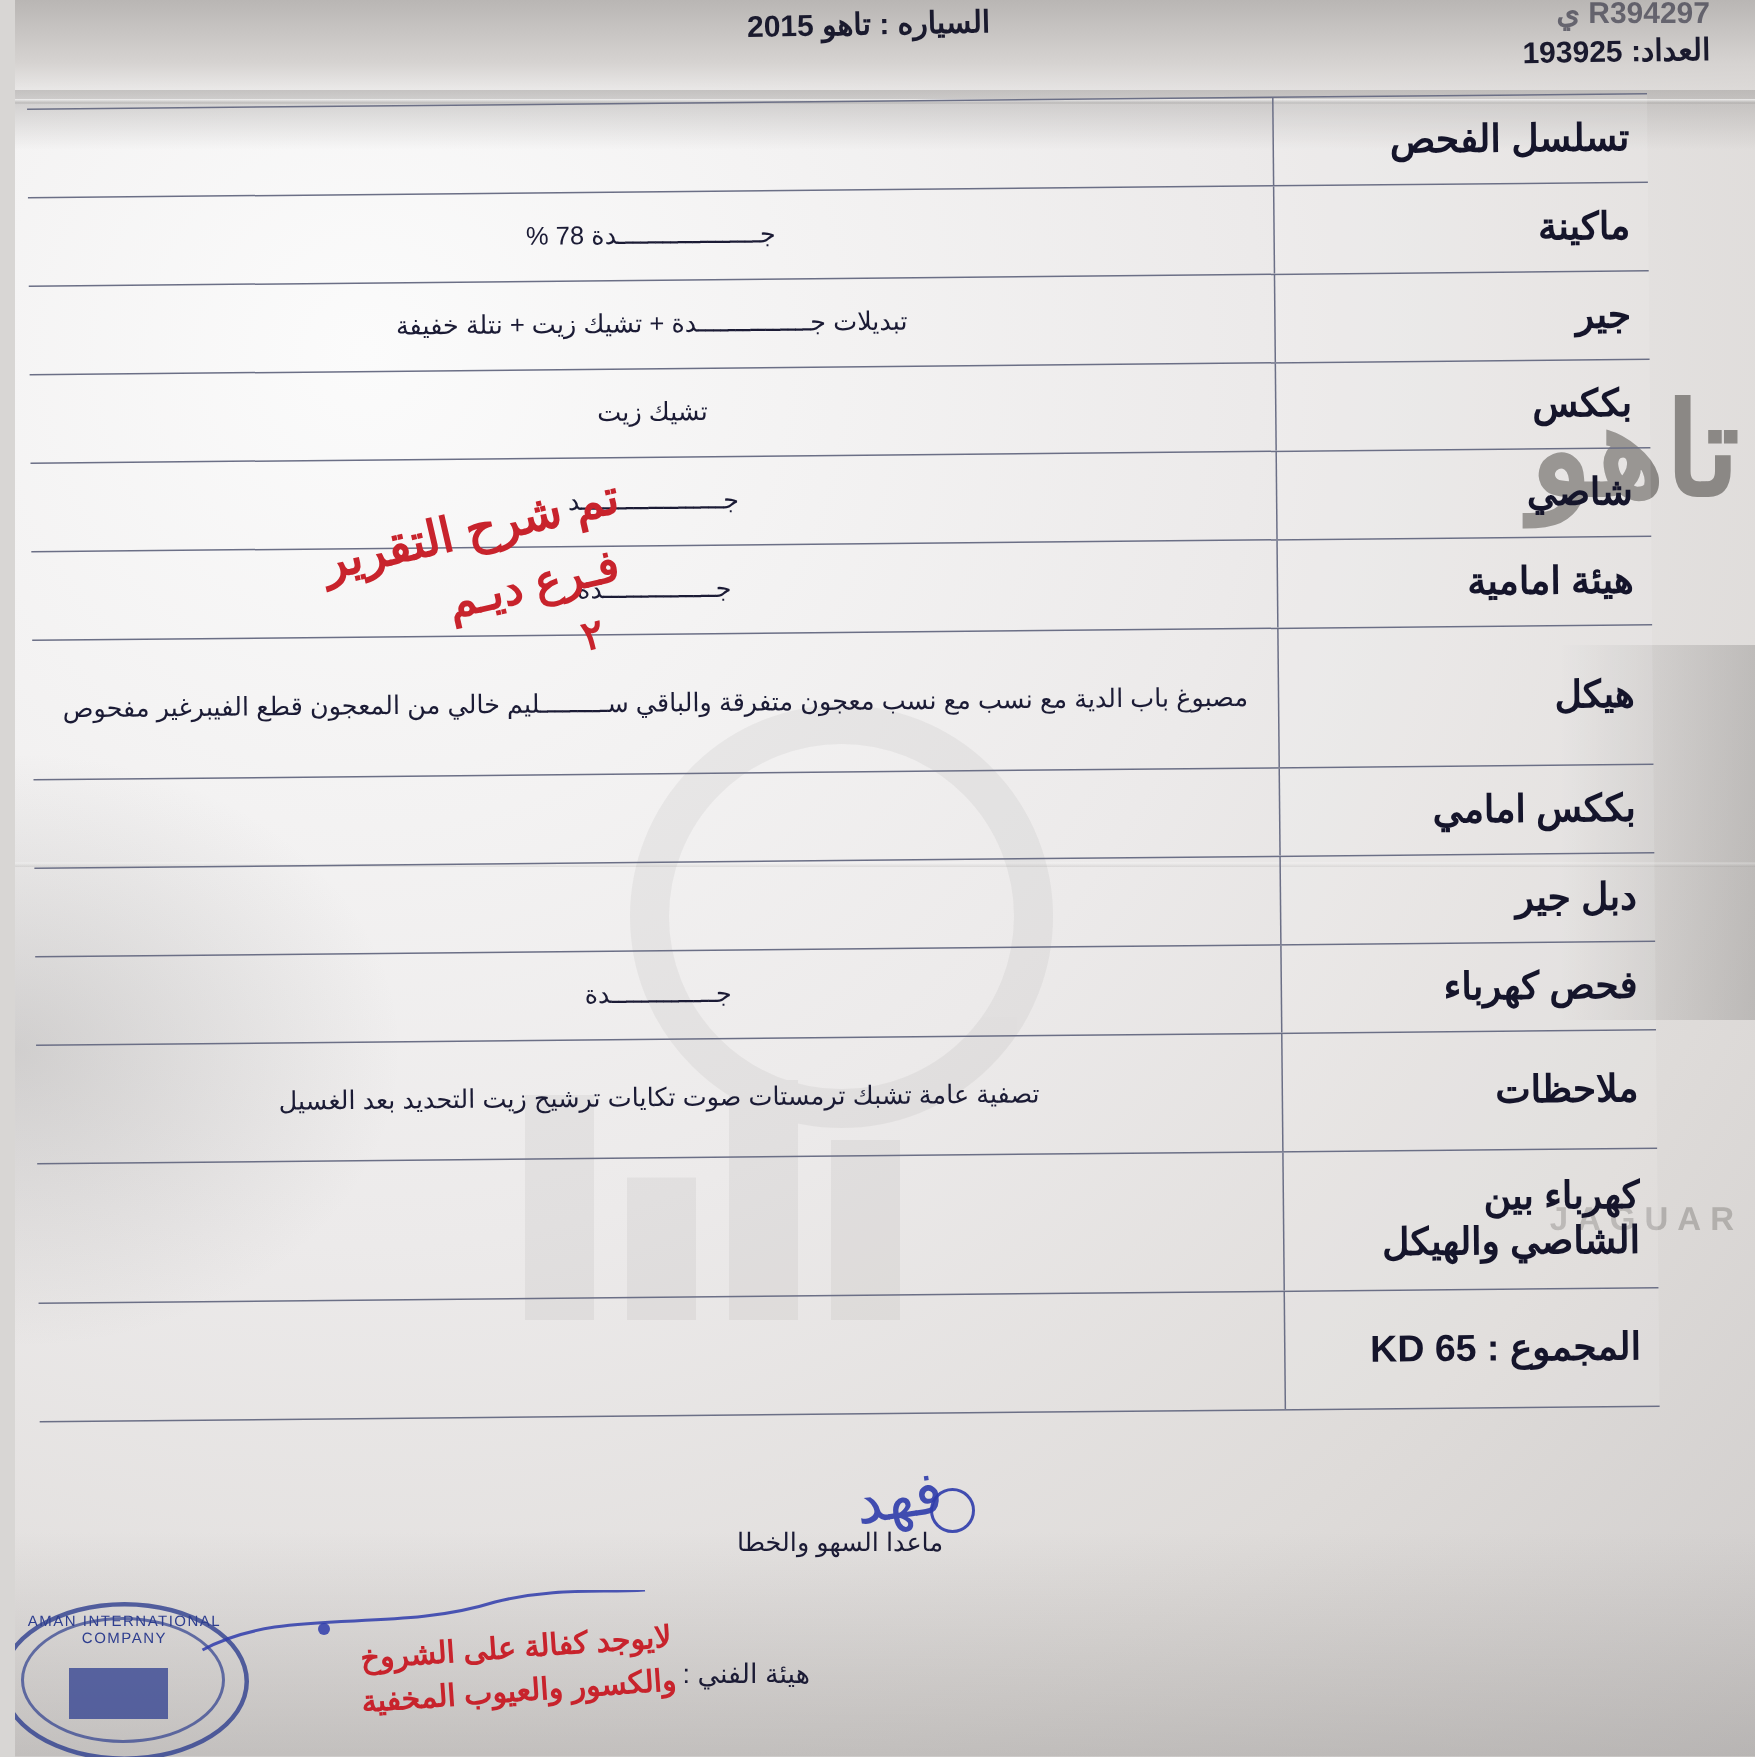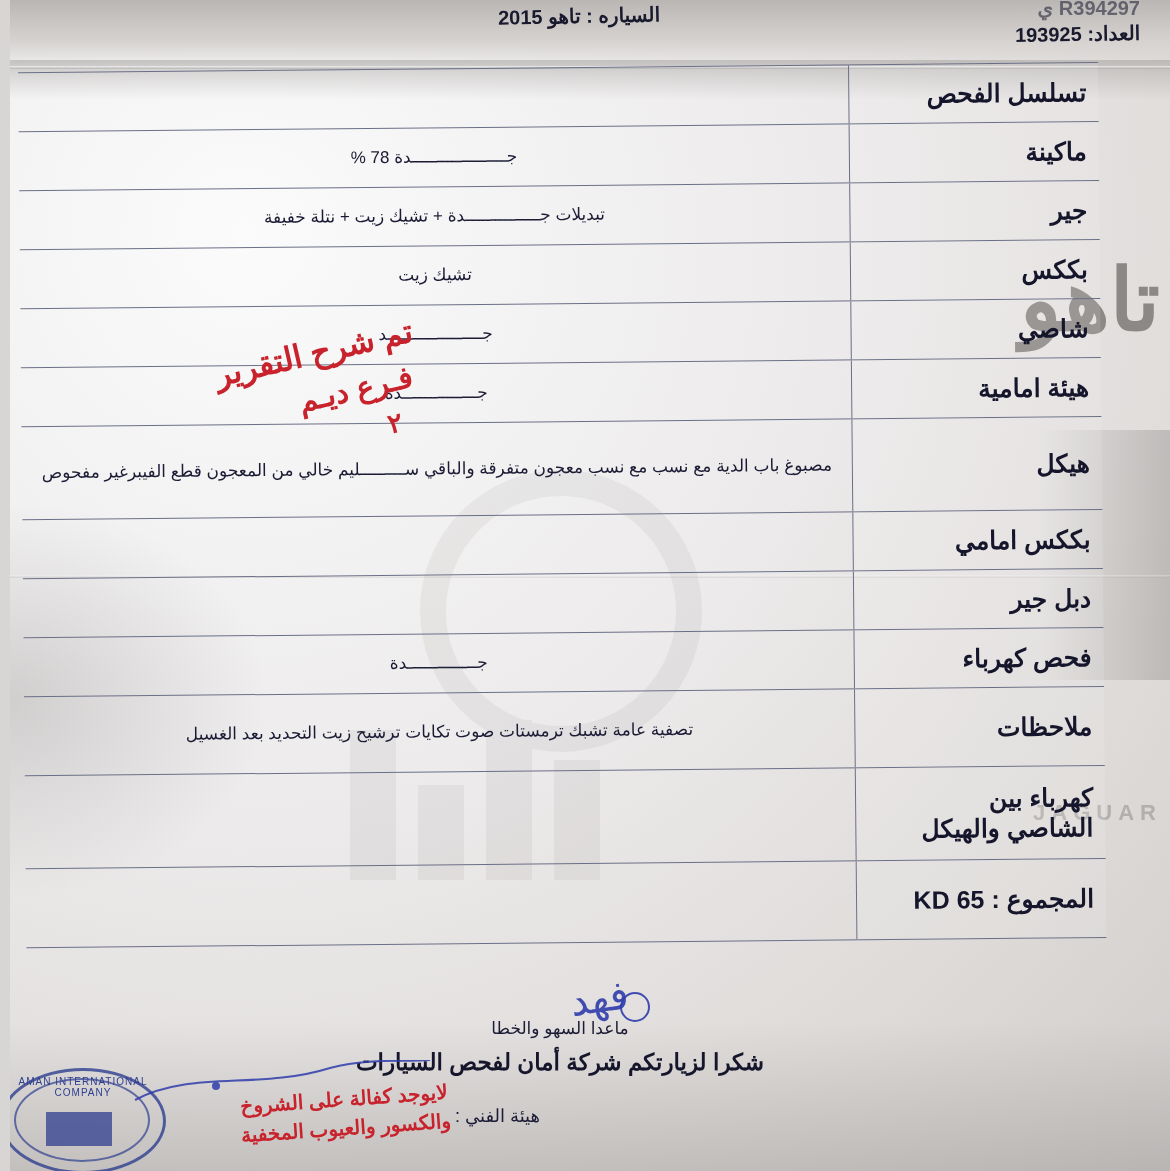--- a/index.html
+++ b/index.html
@@ -196,21 +196,20 @@
     <div class="l1">تم شرح التقرير</div>
     <div class="l2">فـرع ديـم</div>
     <div class="l3">٢</div>
   </div>
 
   <div class="sqg">فهد</div>
   <div class="sqg2"></div>
 
   <div class="footer">
     <div class="f1">ماعدا السهو والخطا</div>
-    <div class="f2">شكرا لزيارتكم شركة أمان لفحص السيارات</div>
   </div>
   <div class="sign">هيئة الفني :</div>
 
   <div class="redwarn">
     <div>لايوجد كفالة على الشروخ</div>
     <div>والكسور والعيوب المخفية</div>
   </div>
 
   <div class="seal">
     <div class="o"></div>

